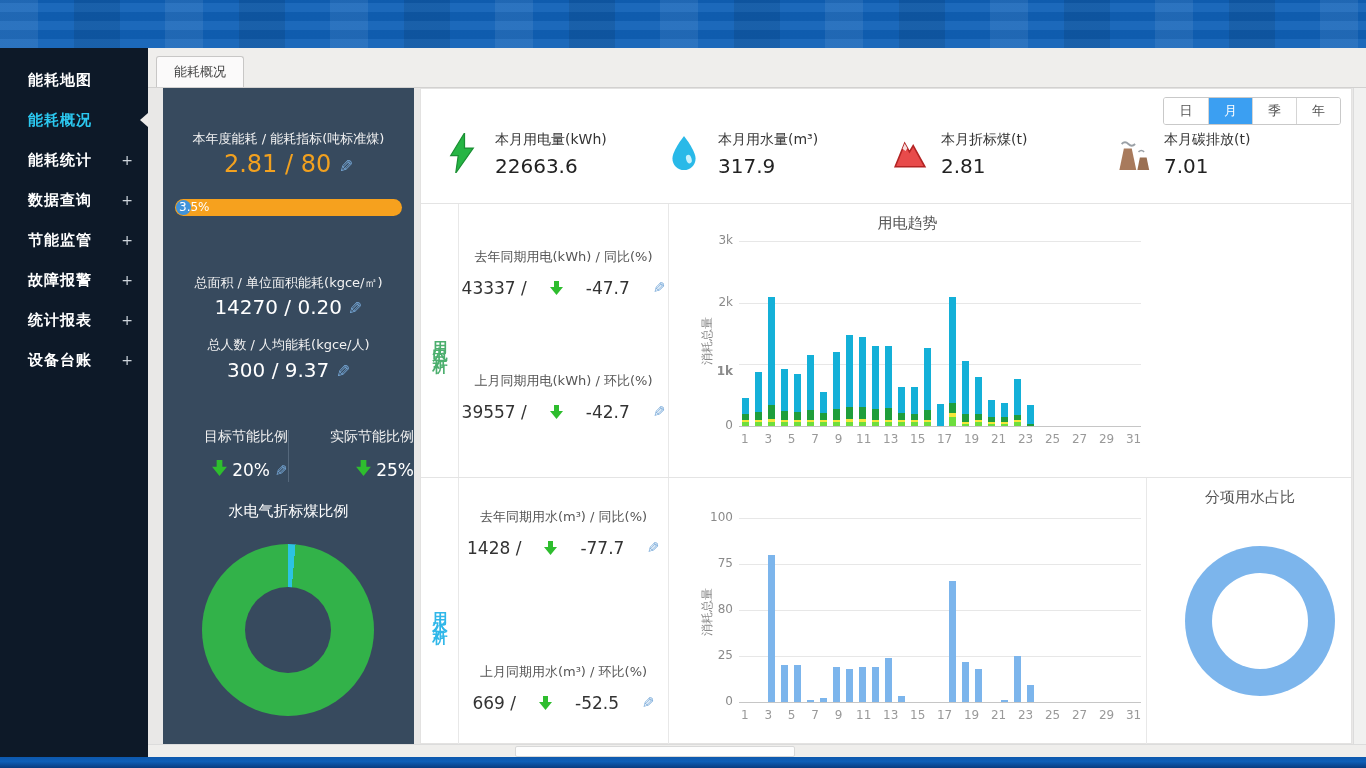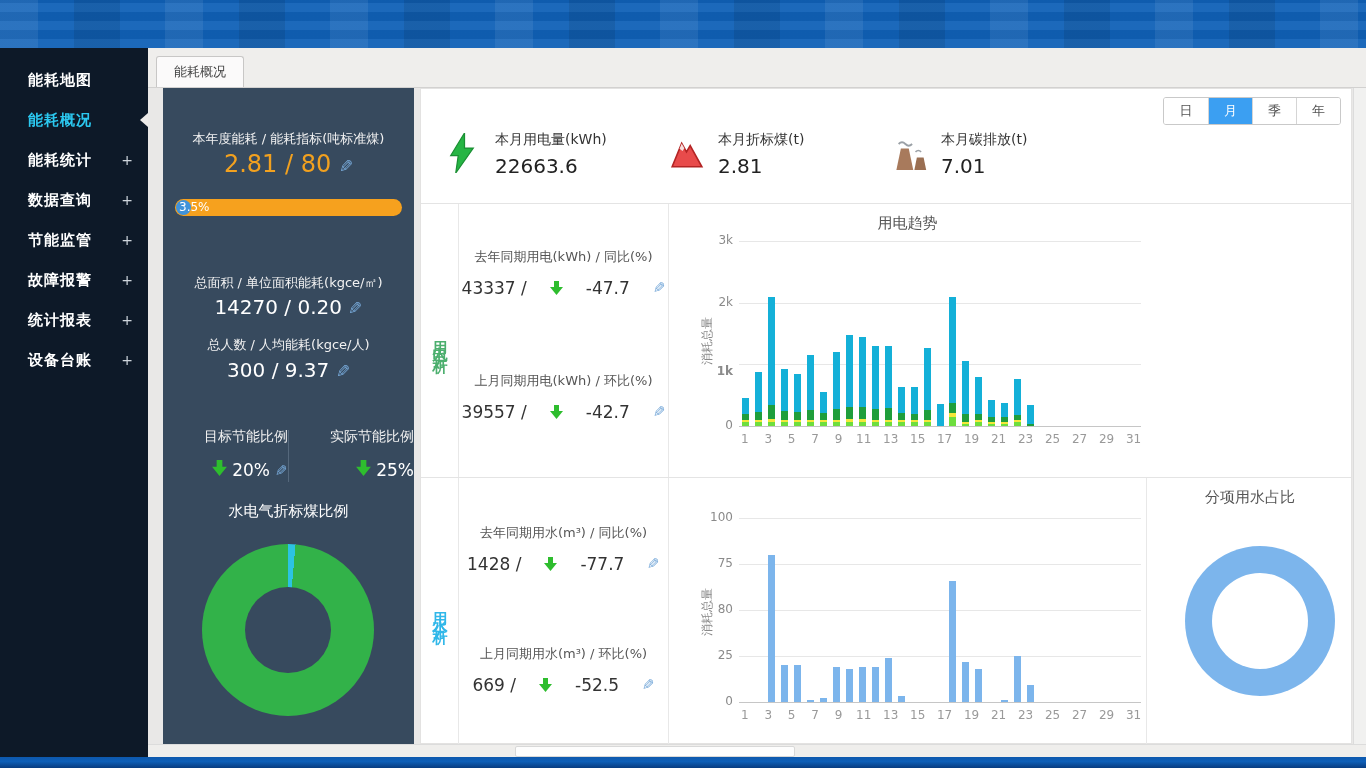--- a/index.html
+++ b/index.html
@@ -196,20 +196,30 @@
 
       <div class="kpi-row">
         <div class="kpis" id="kpis">
             <div class="kpi">
               <div class="kpi-icon"><svg width="30" height="40" viewBox="0 0 24 32">
                   <path d="M14 0 L3 18 h6 L7 32 L21 12 h-7 Z" fill="#26b544" stroke="#1a8f33" stroke-width="1"></path>
                 </svg></div>
               <div>
                 <div class="kpi-label">本月用电量(kWh)</div>
                 <div class="kpi-value">22663.6</div>
+              </div>
+            </div>
+            <div class="kpi">
+              <div class="kpi-icon"><svg width="28" height="38" viewBox="0 0 23 30">
+                  <path d="M11.5 1 C11.5 1 2 13 2 19.5 a9.5 9.5 0 0 0 19 0 C21 13 11.5 1 11.5 1 Z" fill="#29b9e8"></path>
+                  <ellipse cx="15.5" cy="20" rx="2.2" ry="3.6" fill="#c8f1fc" transform="rotate(-18 15.5 20)"></ellipse>
+                </svg></div>
+              <div>
+                <div class="kpi-label">本月用水量(m³)</div>
+                <div class="kpi-value">317.9</div>
               </div>
             </div>
             <div class="kpi">
               <div class="kpi-icon"><svg width="34" height="36" viewBox="0 0 32 30">
                   <path d="M2 28 L11 6 L15.5 14 L19 8 L30 28 Z" fill="#e84b4b" stroke="#b32424" stroke-width="1.5"></path>
                   <path d="M9 11 L11 6 L13.5 10.5 L11.8 13 Z" fill="#f7dede"></path>
                 </svg></div>
               <div>
                 <div class="kpi-label">本月折标煤(t)</div>
                 <div class="kpi-value">2.81</div>
@@ -454,32 +464,32 @@
               <div class="xl">31</div>
             </div>
         </div>
       </div>
 
       <div class="section water">
         <div class="vlabel blue">
             <span>用水分析</span>
           </div>
         <div class="cmp-cell">
-          <div class="cmp-block" style="top:46px">
+          <div class="cmp-block" style="top:30px">
             <div class="cmp-label">去年同期用水(m³) / 同比(%)</div>
             <div class="cmp-value">
               <span>1428 /</span>
               <svg class="arrow-svg" width="13" height="14" viewBox="0 0 13 14">
                   <path d="M4 0 h5 v6 h4 L6.5 14 0 6 h4 Z" fill="#2ebd2e"></path>
                 </svg>
               <span>-77.7</span>
               <span class="pencil">✎</span>
             </div>
           </div>
-          <div class="cmp-block" style="top:167px">
+          <div class="cmp-block" style="top:185px">
             <div class="cmp-label">上月同期用水(m³) / 环比(%)</div>
             <div class="cmp-value">
               <span>669 /</span>
               <svg class="arrow-svg" width="13" height="14" viewBox="0 0 13 14">
                   <path d="M4 0 h5 v6 h4 L6.5 14 0 6 h4 Z" fill="#2ebd2e"></path>
                 </svg>
               <span>-52.5</span>
               <span class="pencil">✎</span>
             </div>
           </div>

